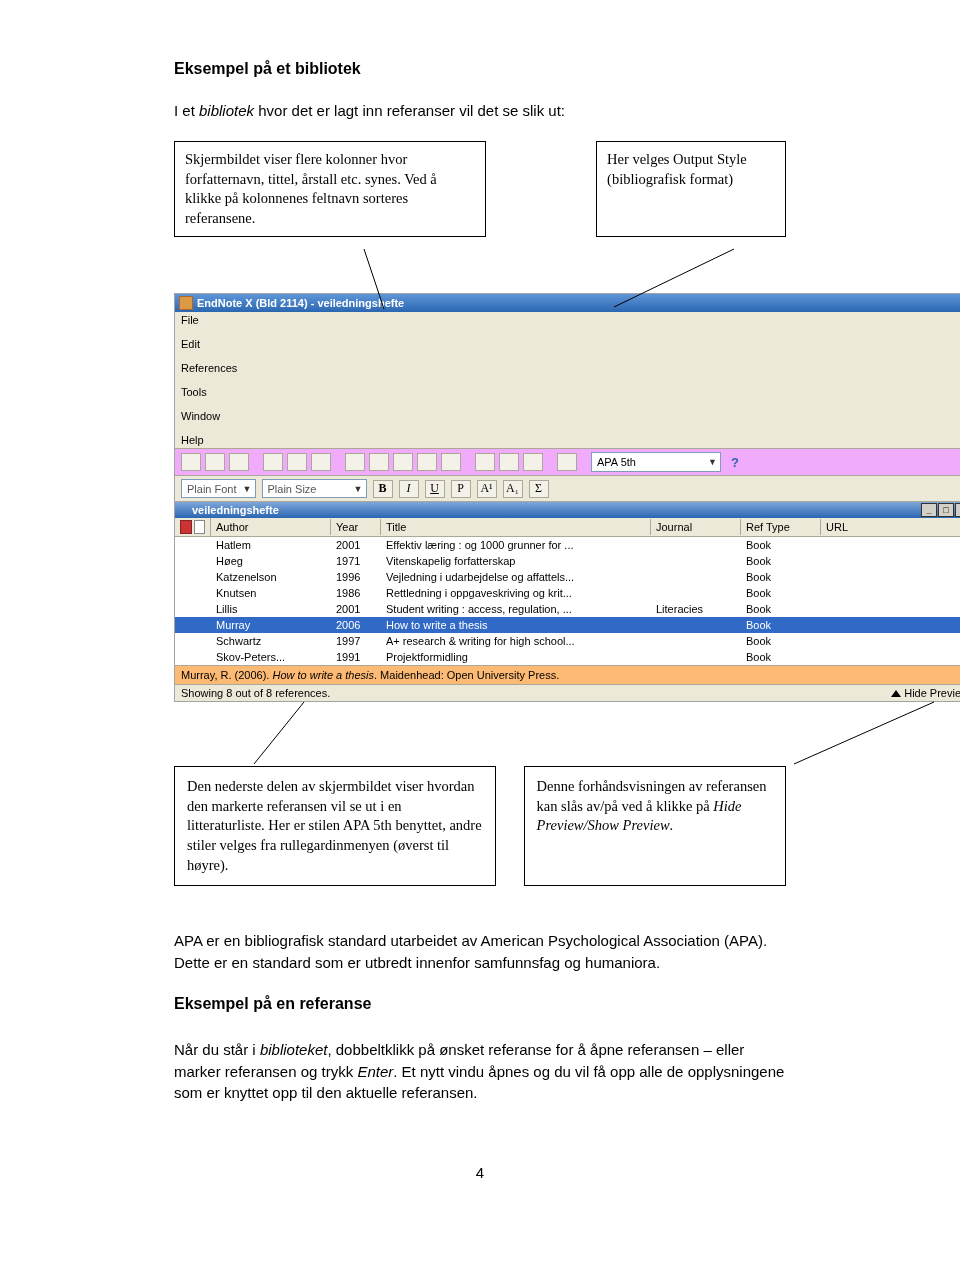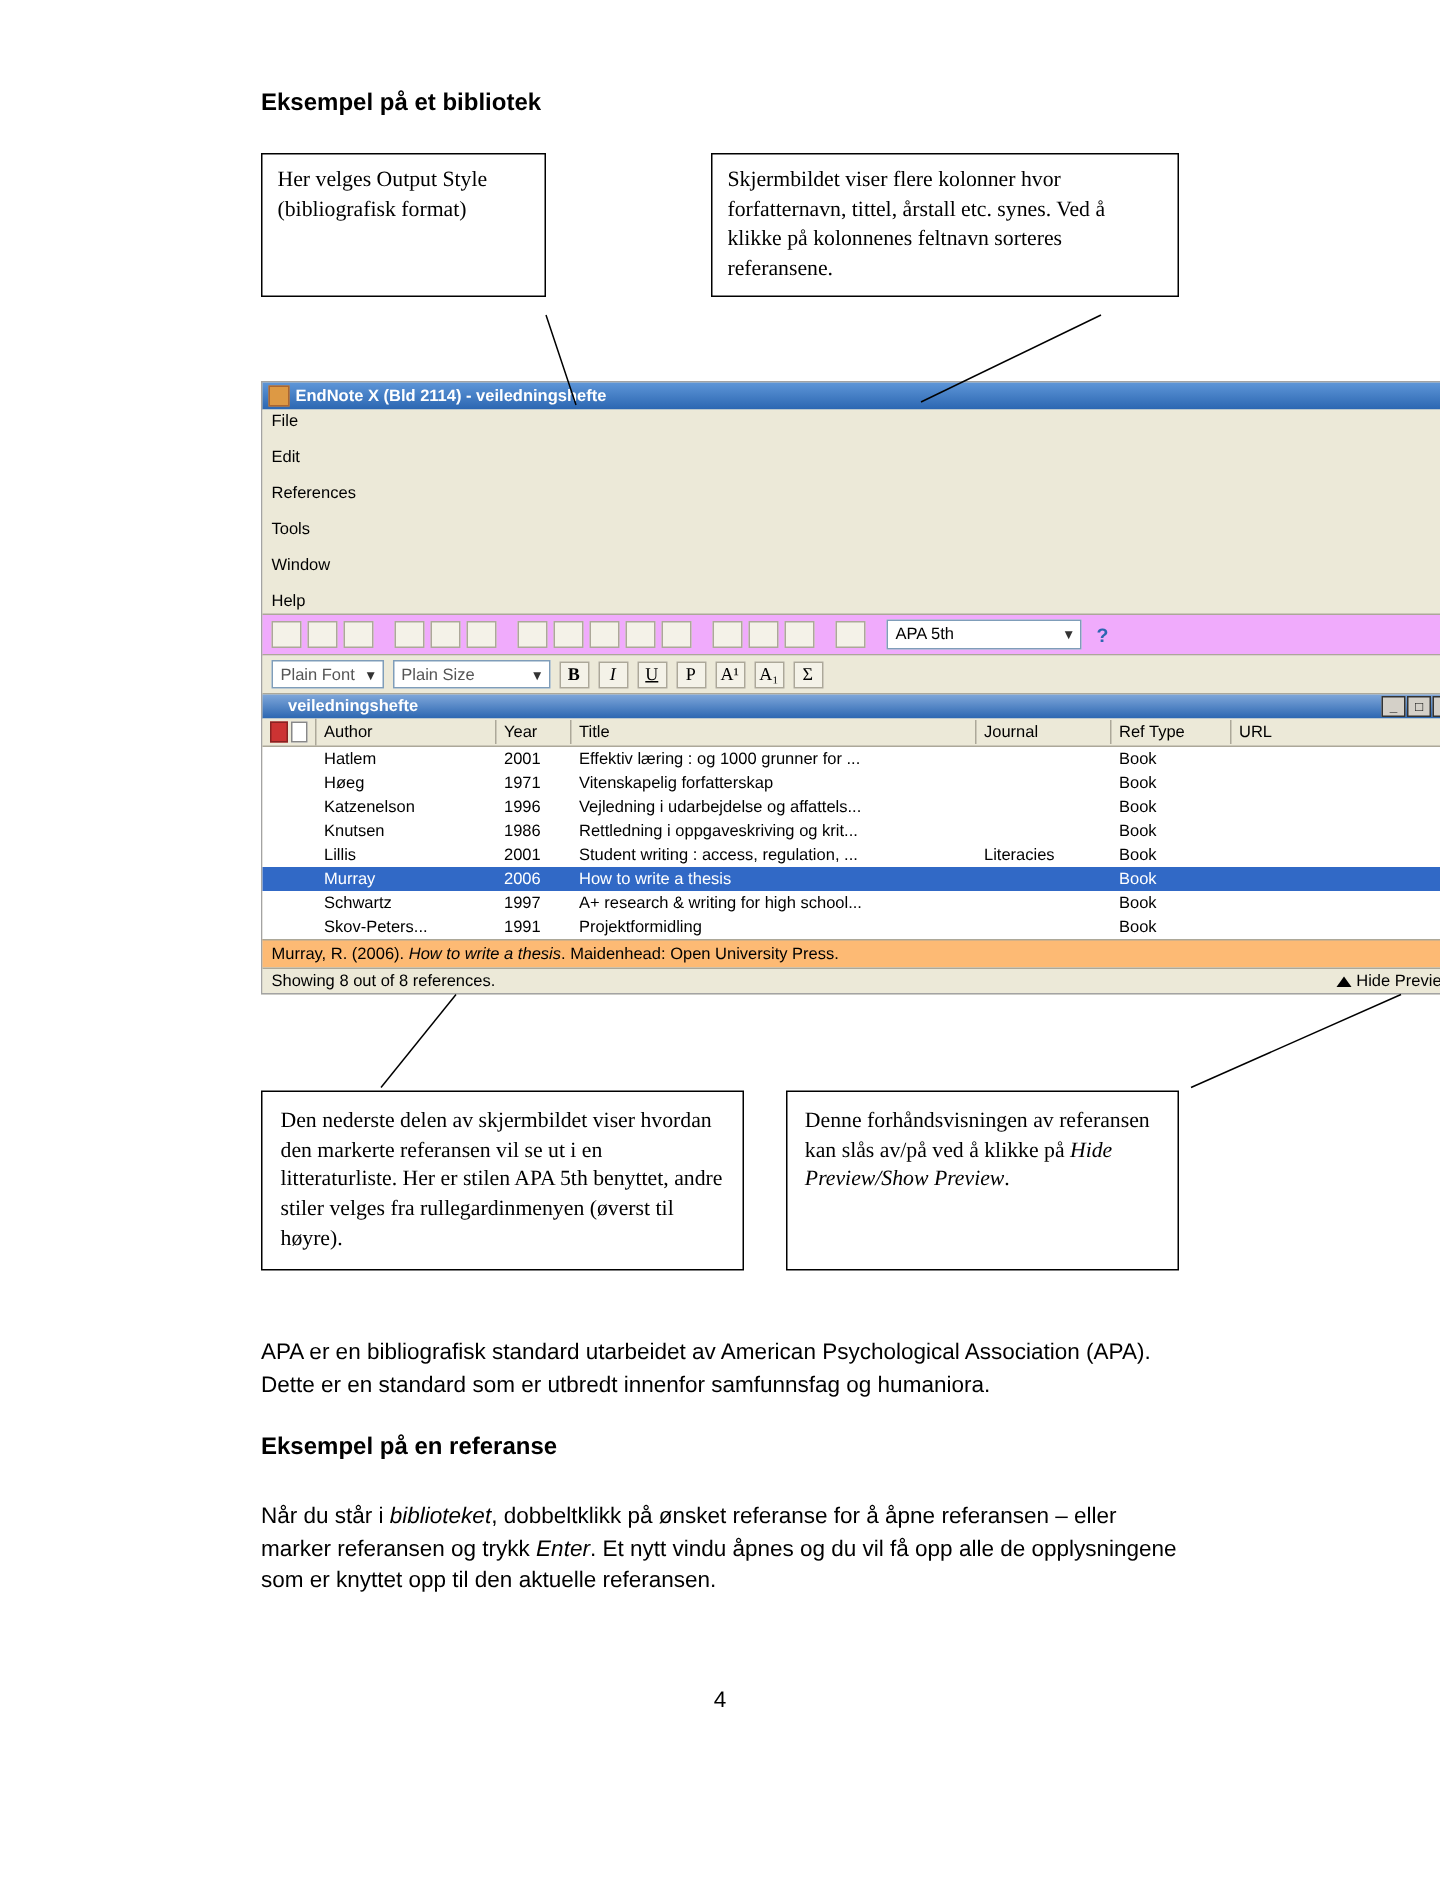--- a/index.html
+++ b/index.html
@@ -205,24 +205,27 @@
     text-align: center; margin-top: 60px; font-size: 15px;
   }
 </style>
 </head>
 <body>
 
 <div class="page">
 
   <h2>Eksempel på et bibliotek</h2>
 
+  <p class="intro">
+    <span>I et </span><em>bibliotek</em><span> hvor det er lagt inn referanser vil det se slik ut:</span>
+  </p>
 
   <div class="callout-row">
+    <div class="callout left">Skjermbildet viser flere kolonner hvor forfatternavn, tittel, årstall etc. synes. Ved å klikke på kolonnenes feltnavn sorteres referansene.</div>
     <div class="callout right">Her velges Output Style (bibliografisk format)</div>
-    <div class="callout left">Skjermbildet viser flere kolonner hvor forfatternavn, tittel, årstall etc. synes. Ved å klikke på kolonnenes feltnavn sorteres referansene.</div>
   </div>
 
   <div class="connectors">
     <svg>
       <line x1="190" y1="0" x2="210" y2="60" stroke="#000" stroke-width="1"></line>
       <line x1="560" y1="0" x2="440" y2="58" stroke="#000" stroke-width="1"></line>
     </svg>
   </div>
 
   <div class="shot">

